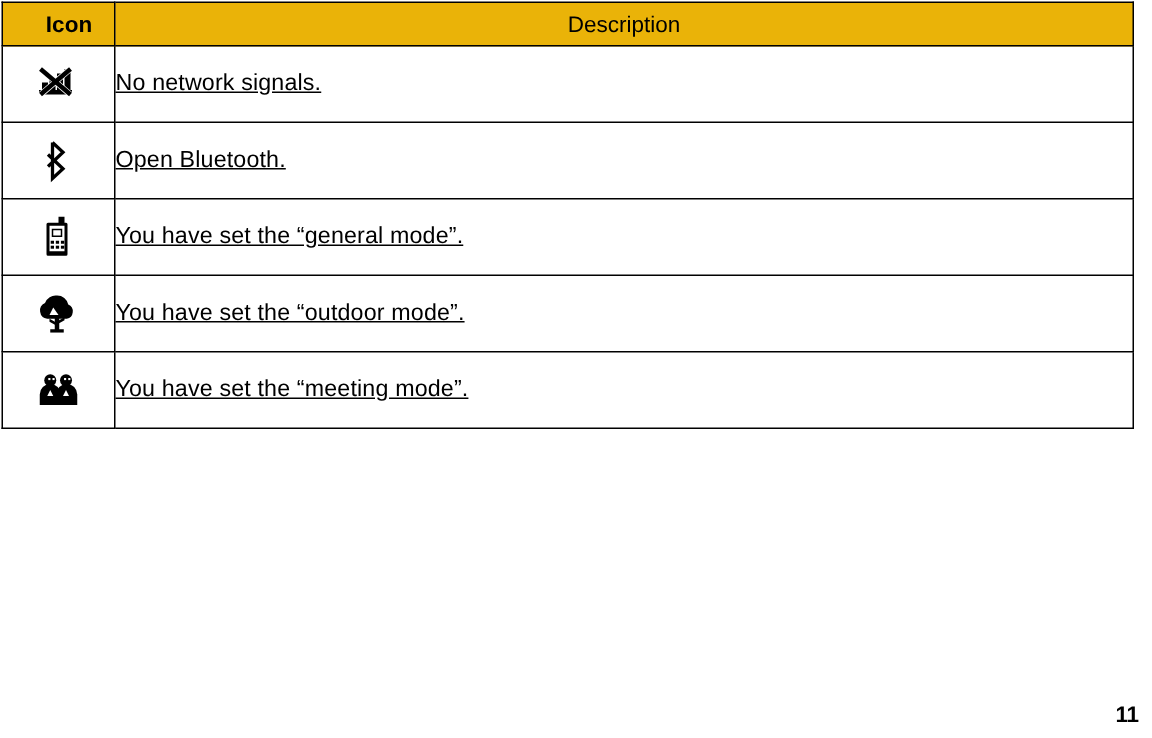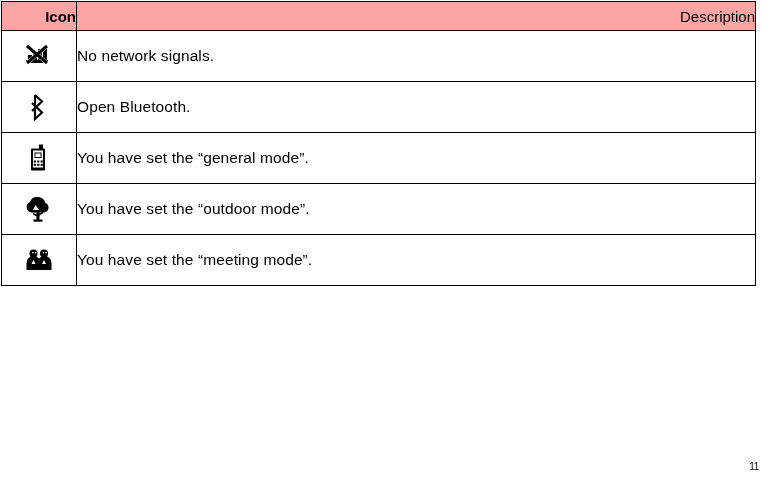--- a/index.html
+++ b/index.html
@@ -37,35 +37,35 @@
   table.icon-table td {
     border: 1px solid #000000;
     padding: 0;
     vertical-align: middle;
   }
 
   col.col-icon { width: 75px; }
   col.col-desc { width: 679px; }
 
   thead th {
-    background: #fca5a5;
+    background: #eab308;
     height: 28px;
     font-size: 15px;
     font-weight: bold;
-    text-align: right;
+    text-align: center;
     border-top: none;
   }
   thead th.th-icon {
     padding-left: 14px;
   }
   thead th.th-desc {
     font-weight: normal;
   }
 
-  tbody tr { height: 51px; }
+  tbody tr { height: 51px; text-decoration: underline; }
 
   td.cell-icon {
     text-align: center;
     vertical-align: middle;
     line-height: 0;
   }
   td.cell-desc {
     padding-left: 9px;
     font-size: 15.5px;
     letter-spacing: 0.1px;
@@ -75,23 +75,23 @@
     display: inline-block;
     width: 34px;
     height: 30px;
     vertical-align: middle;
   }
   .glyph svg { display: block; }
 
   .page-number {
     position: absolute;
     right: 9px;
-    bottom: 20px;
-    font-size: 10px;
-    font-weight: normal;
+    bottom: 7px;
+    font-size: 15px;
+    font-weight: bold;
     letter-spacing: -0.3px;
   }
 </style>
 </head>
 <body>
 
 <div class="page">
 
   <table class="icon-table">
     <colgroup>

